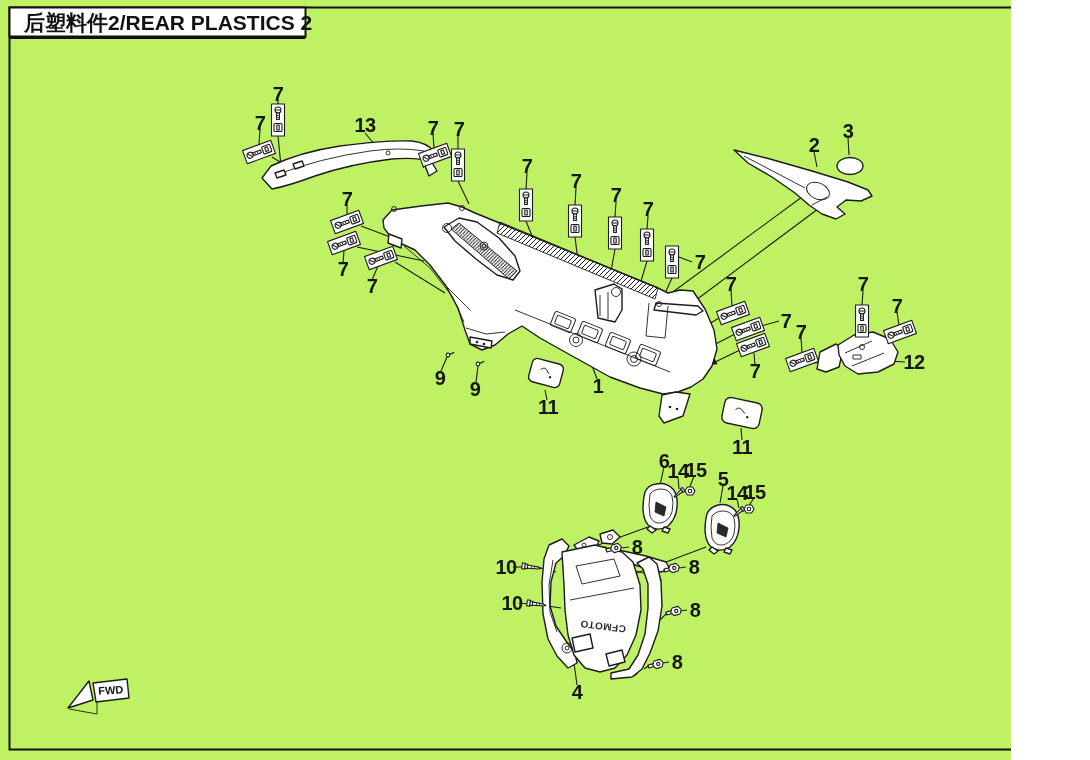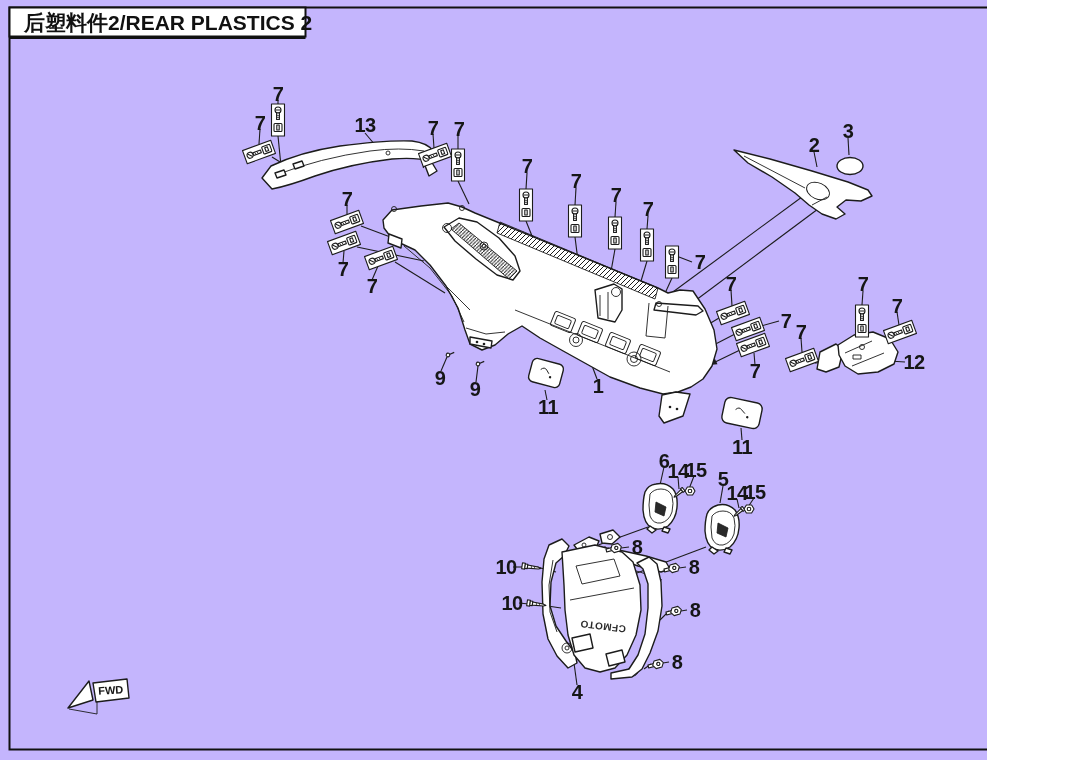--- a/index.html
+++ b/index.html
@@ -1,17 +1,17 @@
 <!DOCTYPE html>
 <html><head>
 <meta charset="utf-8">
 <style>
   html,body{margin:0;padding:0;background:#fff;}
-  .page{position:relative;width:987px;height:760px;background:#c4b5fd;overflow:hidden;
-        font-family:"Liberation Sans",sans-serif;}
+  .page{position:relative;width:987px;height:760px;background:#bef264;overflow:hidden;
+        font-family:"Liberation Sans",sans-serif;padding-left:24px;}
   svg{position:absolute;left:0;top:0;}
   .part{fill:#fff;stroke:#1c1c1c;stroke-width:1.4;stroke-linejoin:round;}
   .part-thin{fill:none;stroke:#1c1c1c;stroke-width:0.9;stroke-linejoin:round;}
   .dark{fill:#2a2a2a;stroke:#1c1c1c;stroke-width:0.8;}
   .leader{stroke:#1c1c1c;stroke-width:1.1;fill:none;}
   .callout{font-family:"Liberation Sans",sans-serif;font-weight:700;font-size:20px;
            fill:#161616;text-anchor:middle;letter-spacing:-0.5px;}
   .title-text{font-family:"Liberation Sans",sans-serif;font-weight:700;font-size:21px;fill:#111;}
   .logo-text{font-family:"Liberation Sans",sans-serif;font-weight:700;font-size:10px;fill:#2a2a2a;letter-spacing:0.5px;}
   .fwd-text{font-family:"Liberation Sans",sans-serif;font-weight:700;font-size:11px;fill:#161616;}

